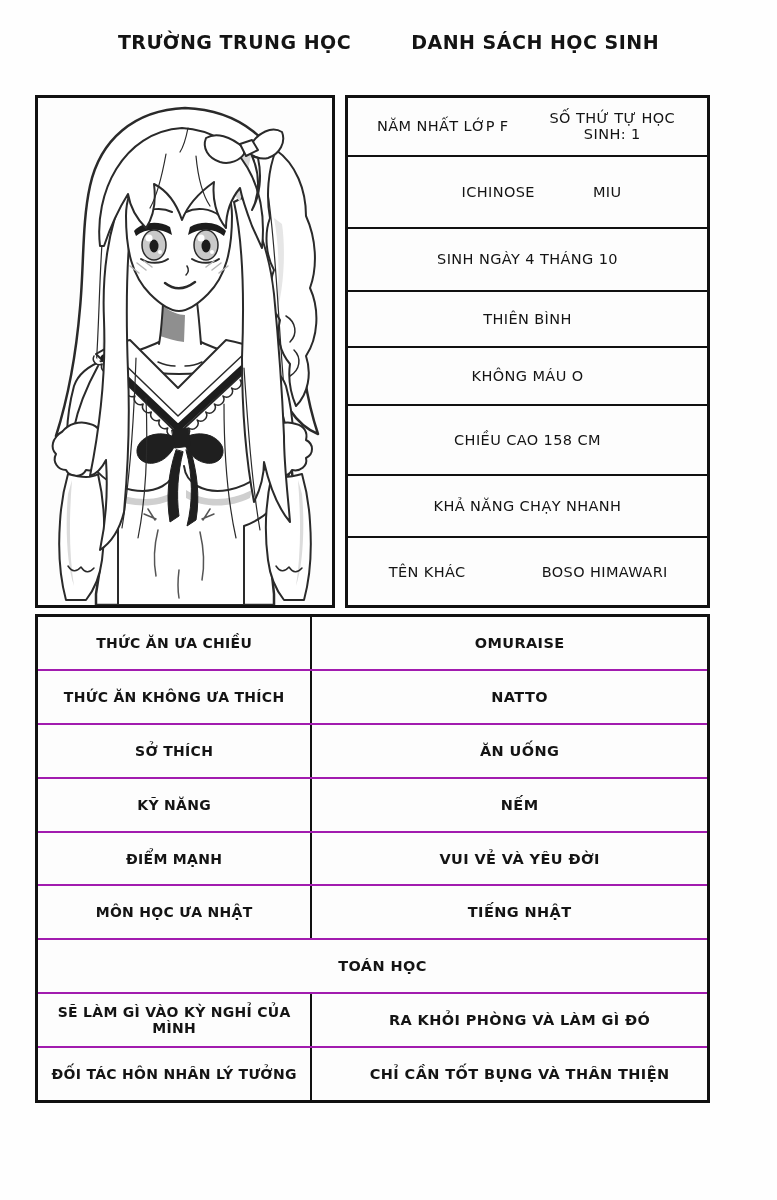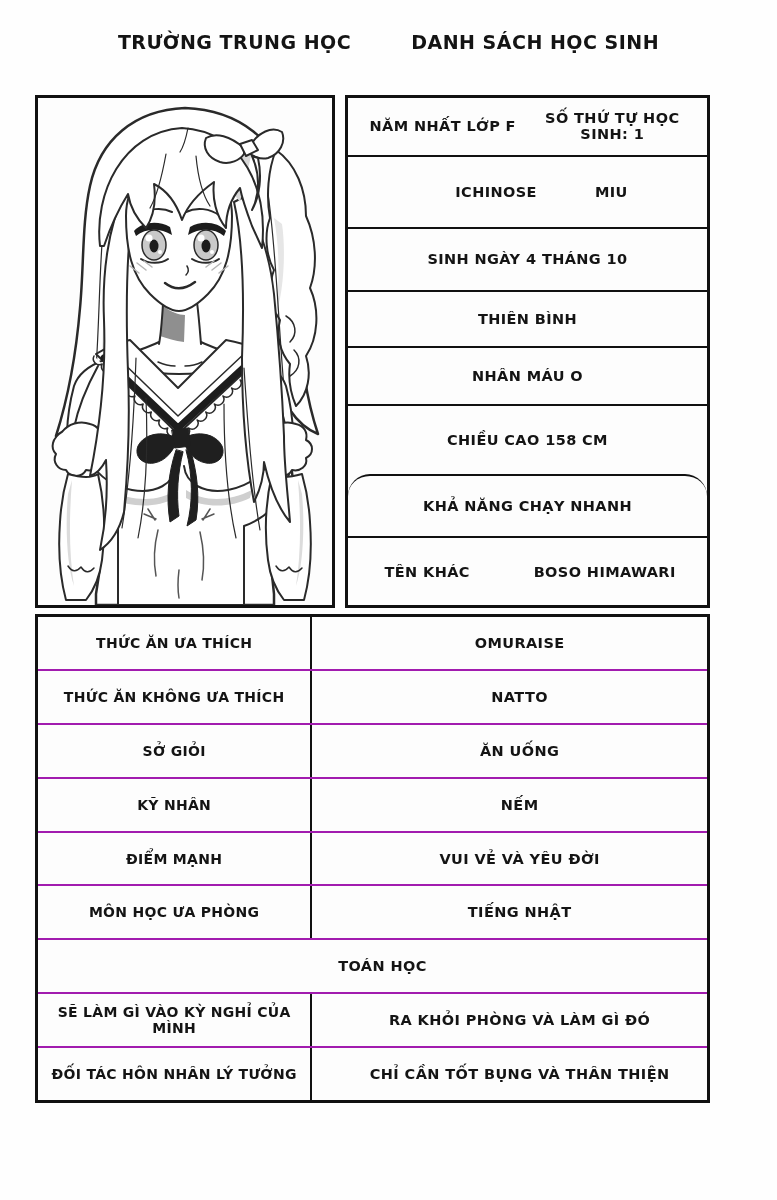--- a/index.html
+++ b/index.html
@@ -30,31 +30,31 @@
     position:absolute; left:345px; top:95px;
     width:365px; height:513px;
     border:3px solid #111;
     background:#fdfdfd;
     display:flex; flex-direction:column;
   }
   .info-row {
     display:flex; align-items:center; justify-content:center;
     text-align:center;
     border-top:2px solid #111;
-    font-size:14.5px; font-weight:bold; letter-spacing:.4px;
+    font-size:14.5px; font-weight:normal; letter-spacing:.4px;
     padding:0 10px;
   }
   .info-row:first-child { border-top:none; }
   .info-row:nth-child(1){ flex:58; }
   .info-row:nth-child(2){ flex:72;padding-left:38px; }
   .info-row:nth-child(3){ flex:62; }
   .info-row:nth-child(4){ flex:55; }
   .info-row:nth-child(5){ flex:58; }
   .info-row:nth-child(6){ flex:69; }
-  .info-row:nth-child(7){ flex:62;border-radius:22px; }
+  .info-row:nth-child(7){ flex:62; }
   .info-row:nth-child(8){ flex:68; }
   .split { gap:0; }
   .split > span { flex:1; display:flex; flex-direction:column; align-items:center; justify-content:center; }
   .name-row { gap:58px; }
   .alias-row { gap:16px; }
   .alias-row > span { flex:1; display:flex; align-items:center; justify-content:center; }
   .alias-row > span:first-child { flex:.75; }
 
   .detail-table {
     position:absolute; left:35px; top:614px;
@@ -220,52 +220,52 @@
         <span>SỐ THỨ TỰ HỌC</span>
         <span>SINH: 1</span>
       </span>
     </div>
     <div class="info-row name-row">
       <span>ICHINOSE</span>
       <span>MIU</span>
     </div>
     <div class="info-row">SINH NGÀY 4 THÁNG 10</div>
     <div class="info-row">THIÊN BÌNH</div>
-    <div class="info-row">NHÂN MÁU O</div>
+    <div class="info-row">KHÔNG MÁU O</div>
     <div class="info-row">CHIỀU CAO 158 CM</div>
     <div class="info-row">KHẢ NĂNG CHẠY NHANH</div>
     <div class="info-row alias-row">
       <span>TÊN KHÁC</span>
       <span>BOSO HIMAWARI</span>
     </div>
   </div>
 
   <div class="detail-table">
     <div class="detail-row">
-      <div class="detail-label">THỨC ĂN ƯA THÍCH</div>
+      <div class="detail-label">THỨC ĂN ƯA CHIỀU</div>
       <div class="detail-value">OMURAISE</div>
     </div>
     <div class="detail-row">
       <div class="detail-label">THỨC ĂN KHÔNG ƯA THÍCH</div>
       <div class="detail-value">NATTO</div>
     </div>
     <div class="detail-row">
-      <div class="detail-label">SỞ GIỎI</div>
+      <div class="detail-label">SỞ THÍCH</div>
       <div class="detail-value">ĂN UỐNG</div>
     </div>
     <div class="detail-row">
-      <div class="detail-label">KỸ NHÂN</div>
+      <div class="detail-label">KỸ NĂNG</div>
       <div class="detail-value">NẾM</div>
     </div>
     <div class="detail-row">
       <div class="detail-label">ĐIỂM MẠNH</div>
       <div class="detail-value">VUI VẺ VÀ YÊU ĐỜI</div>
     </div>
     <div class="detail-row">
-      <div class="detail-label">MÔN HỌC ƯA PHÒNG</div>
+      <div class="detail-label">MÔN HỌC ƯA NHẬT</div>
       <div class="detail-value">TIẾNG NHẬT</div>
     </div>
     <div class="detail-row">
       <div class="detail-value">TOÁN HỌC</div>
     </div>
     <div class="detail-row">
       <div class="detail-label">SẼ LÀM GÌ VÀO KỲ NGHỈ CỦA MÌNH</div>
       <div class="detail-value">RA KHỎI PHÒNG VÀ LÀM GÌ ĐÓ</div>
     </div>
     <div class="detail-row">

